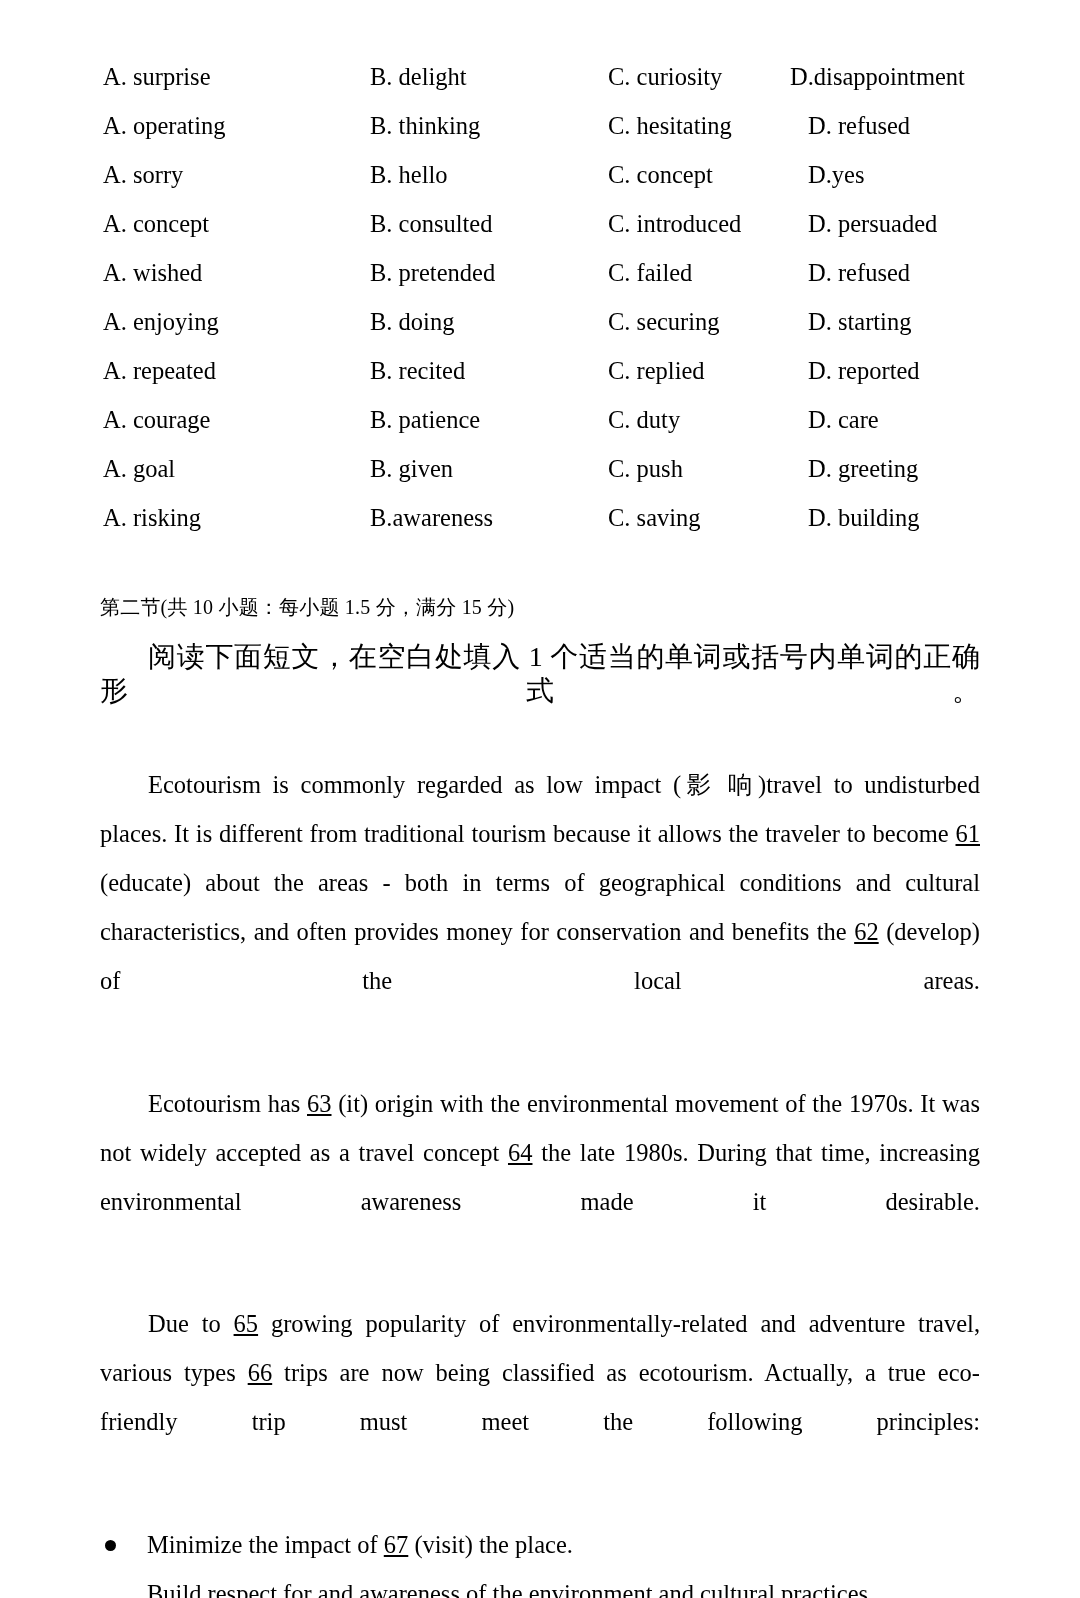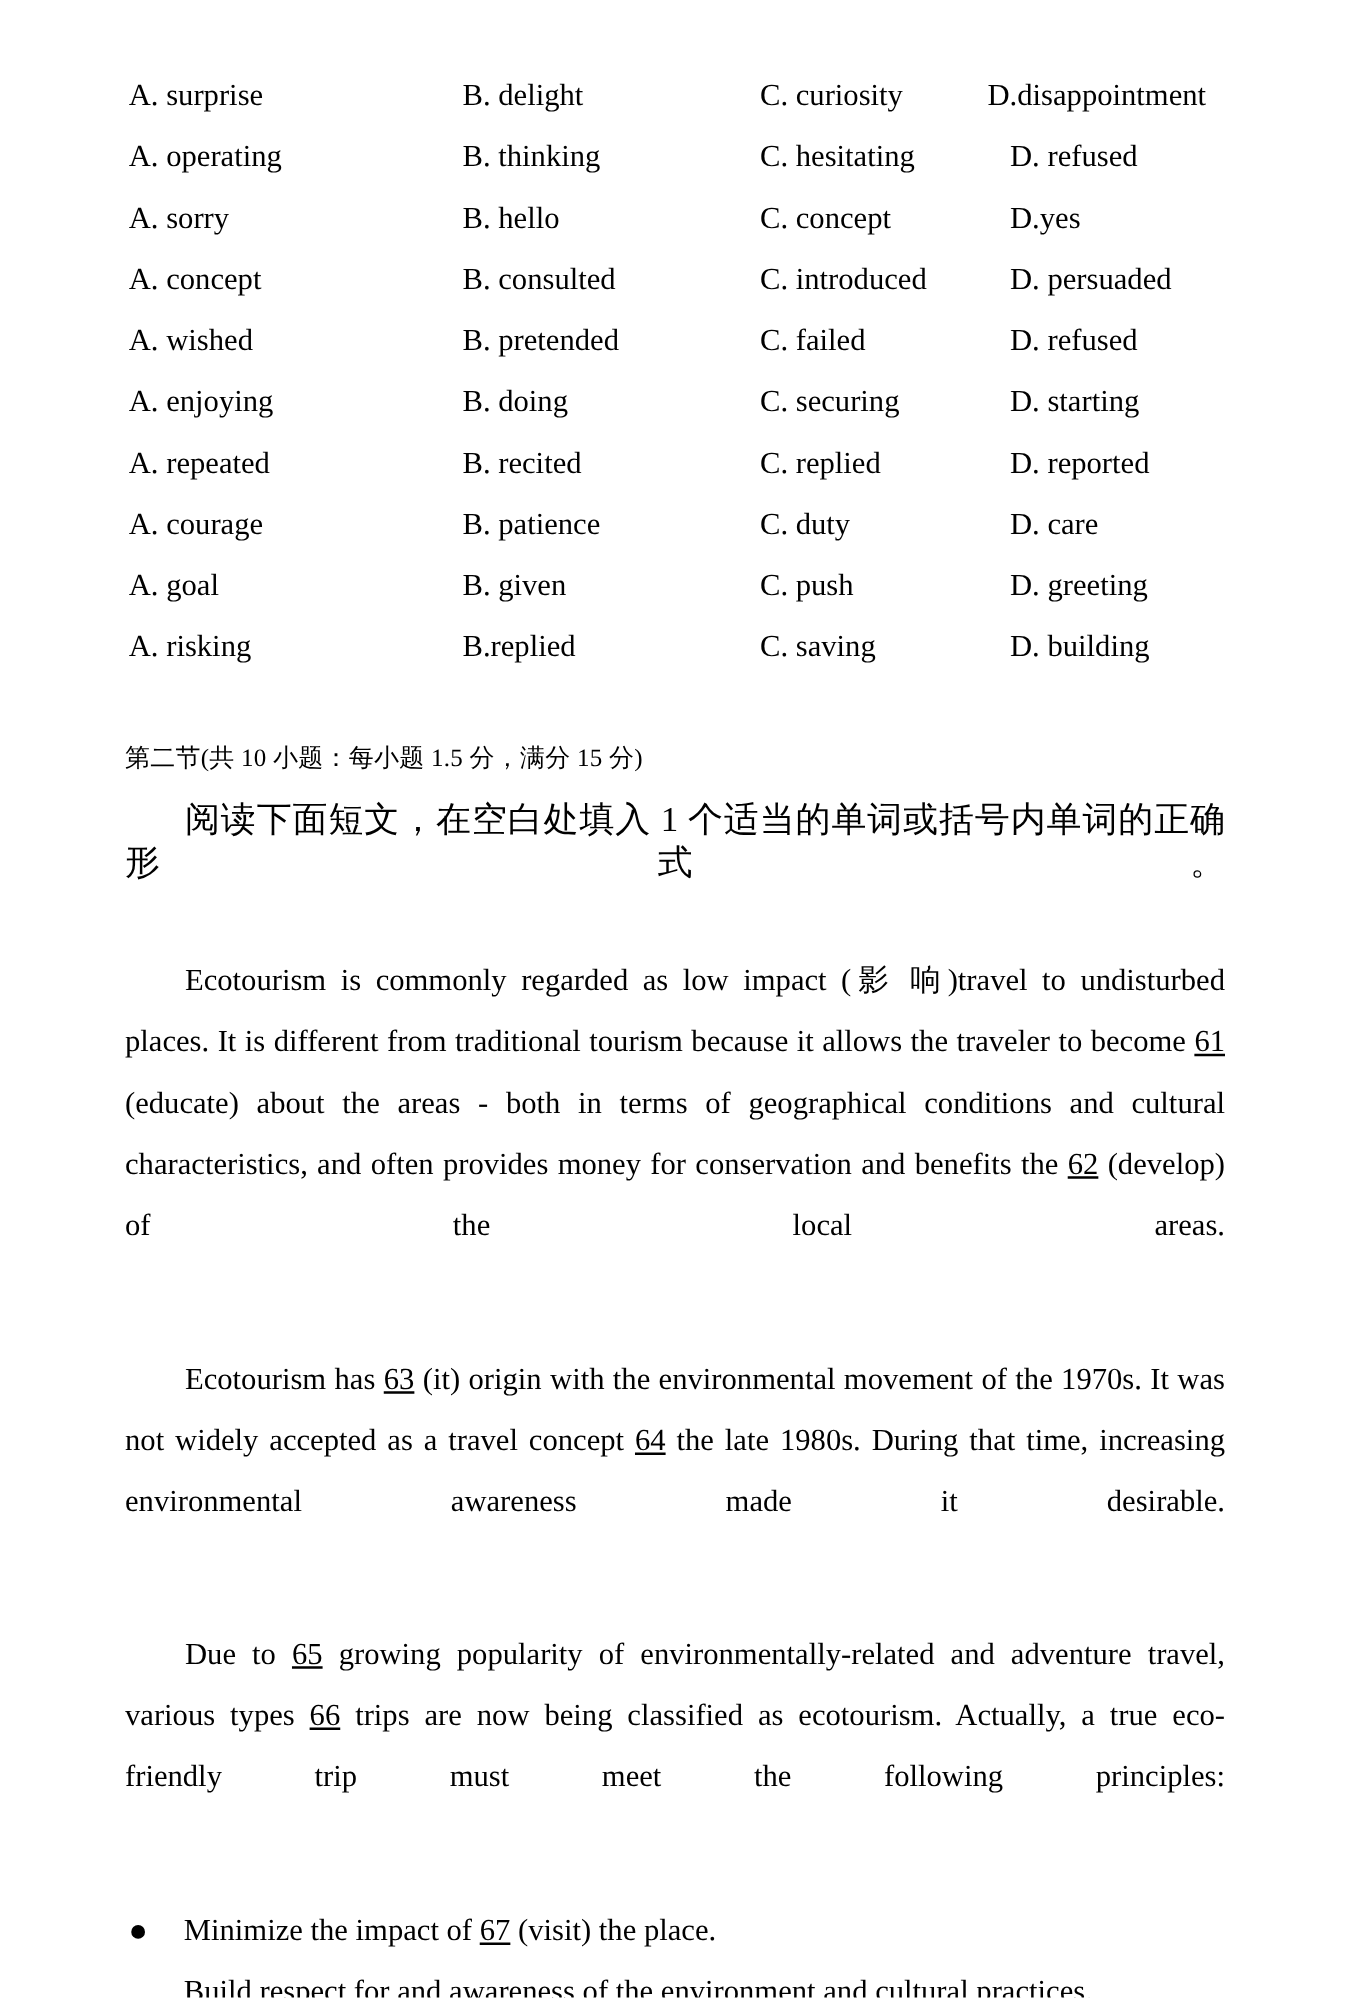--- a/index.html
+++ b/index.html
@@ -155,21 +155,21 @@
 
       <div class="mc-row">
         <span class="opt opt-a">A. goal</span>
         <span class="opt opt-b">B. given</span>
         <span class="opt opt-c">C. push</span>
         <span class="opt opt-d">D. greeting</span>
       </div>
 
       <div class="mc-row">
         <span class="opt opt-a">A. risking</span>
-        <span class="opt opt-b">B.replied</span>
+        <span class="opt opt-b">B.awareness</span>
         <span class="opt opt-c">C. saving</span>
         <span class="opt opt-d">D. building</span>
       </div>
 
 
     </div>
 
     <div class="section-head">第二节(共 10 小题：每小题 1.5 分，满分 15 分)</div>
     <div class="instruction">阅读下面短文，在空白处填入 1 个适当的单词或括号内单词的正确形式。</div>
 

